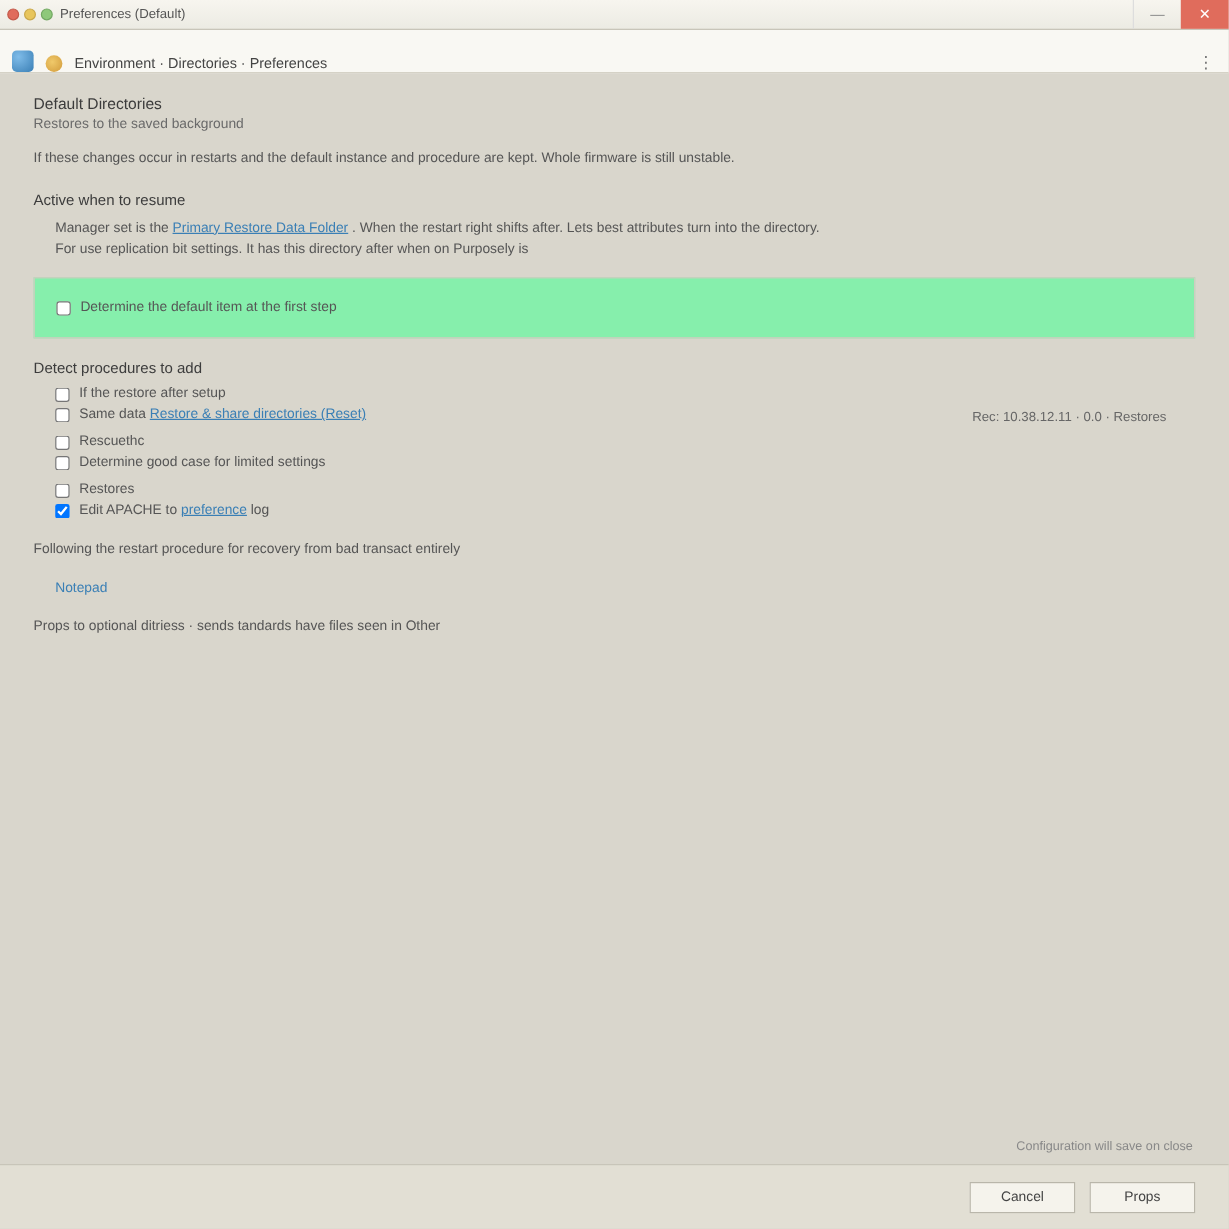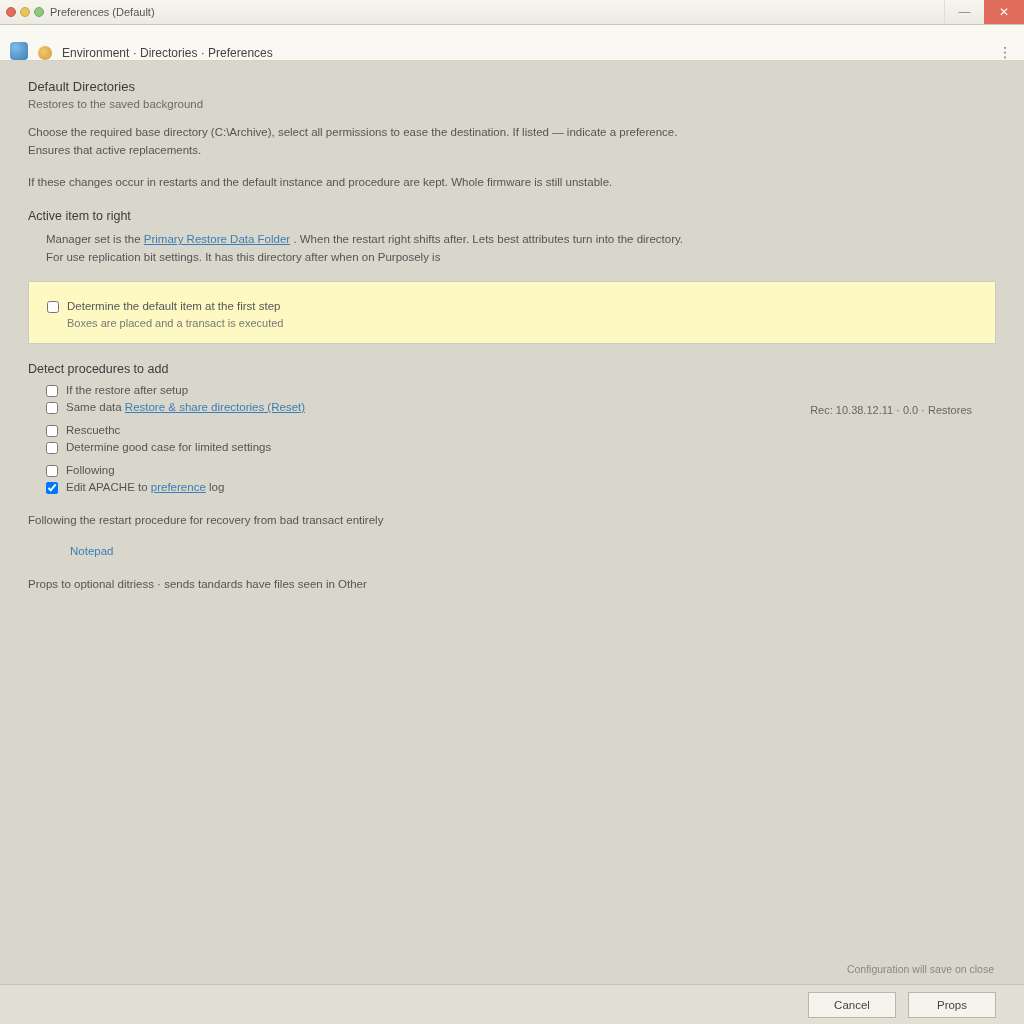--- a/index.html
+++ b/index.html
@@ -105,21 +105,21 @@
     padding-left: 18px;
   }
   .bullet {
     font-size: 11.5px;
     color: #555;
     line-height: 1.55;
   }
   .link { color: #3a7fb5; text-decoration: underline; cursor: pointer; }
   .boxed {
     border: 1px solid #cfccc0;
-    background: #fef9c3;
+    background: #86efac;
     padding: 14px 18px;
     margin: 14px 0 18px 0;
   }
   .check-row {
     display: flex;
     align-items: flex-start;
     gap: 8px;
     margin: 4px 0;
     font-size: 11.5px;
     color: #555;
@@ -132,23 +132,23 @@
     font-size: 11px;
     color: #777;
     margin-left: 20px;
   }
   .right-note {
     position: absolute;
     right: 24px;
     font-size: 11px;
     color: #666;
   }
-  .small-link { color: #3a7fb5; font-size: 11.5px; cursor: pointer; margin-left: 24px; }
+  .small-link { color: #3a7fb5; font-size: 11.5px; cursor: pointer; }
   .footerbar {
-    height: 40px;
+    height: 54px;
     border-top: 1px solid #c8c5b9;
     background: #e2dfd4;
     display: flex;
     align-items: center;
     justify-content: flex-end;
     padding: 0 28px;
     gap: 12px;
     position: relative;
   }
   .footerbar .hint {
@@ -194,41 +194,36 @@
     <div class="subicon"></div>
     <span class="crumb">Environment · Directories · Preferences</span>
     <div class="menu-btn">⋮</div>
   </div>
 
   <div class="content">
 
     <div class="h1">Default Directories</div>
     <div class="sub">Restores to the saved background</div>
 
-    <div class="para">
-      <span>Choose the required base directory (C:\Archive), select all permissions to ease the destination. If listed — indicate a preference.</span><br>
-      <span>Ensures that active replacements.</span>
-    </div>
 
     <div class="para">If these changes occur in restarts and the default instance and procedure are kept. Whole firmware is still unstable.</div>
 
-    <div class="secTitle">Active item to right</div>
+    <div class="secTitle">Active when to resume</div>
     <div class="indent bullet">
       <span>Manager set is the </span>
       <span class="link">Primary Restore Data Folder</span>
       <span>. When the restart right shifts after. Lets best attributes turn into the directory.</span><br>
       <span>For use replication bit settings. It has this directory after when on Purposely is</span>
     </div>
 
     <div class="boxed">
       <div class="check-row">
         <input type="checkbox" style="">
         <span>Determine the default item at the first step</span>
       </div>
-      <div class="check-sub">Boxes are placed and a transact is executed</div>
     </div>
 
     <div class="secTitle">Detect procedures to add</div>
 
     <div class="indent" style="position:relative;">
       <div class="check-row">
         <input type="checkbox" style="">
         <span>If the restore after setup</span>
       </div>
       <div class="check-row">
@@ -243,21 +238,21 @@
         <input type="checkbox" style="">
         <span>Rescuethc</span>
       </div>
       <div class="check-row">
         <input type="checkbox" style="">
         <span>Determine good case for limited settings</span>
       </div>
 
       <div class="check-row mt10">
         <input type="checkbox" style="">
-        <span>Following</span>
+        <span>Restores</span>
       </div>
       <div class="check-row">
         <input type="checkbox" checked="" style="">
         <span>
           <span>Edit APACHE to </span><span class="link">preference</span><span> log</span>
         </span>
       </div>
     </div>
 
     <div class="para mt18">Following the restart procedure for recovery from bad transact entirely</div>

